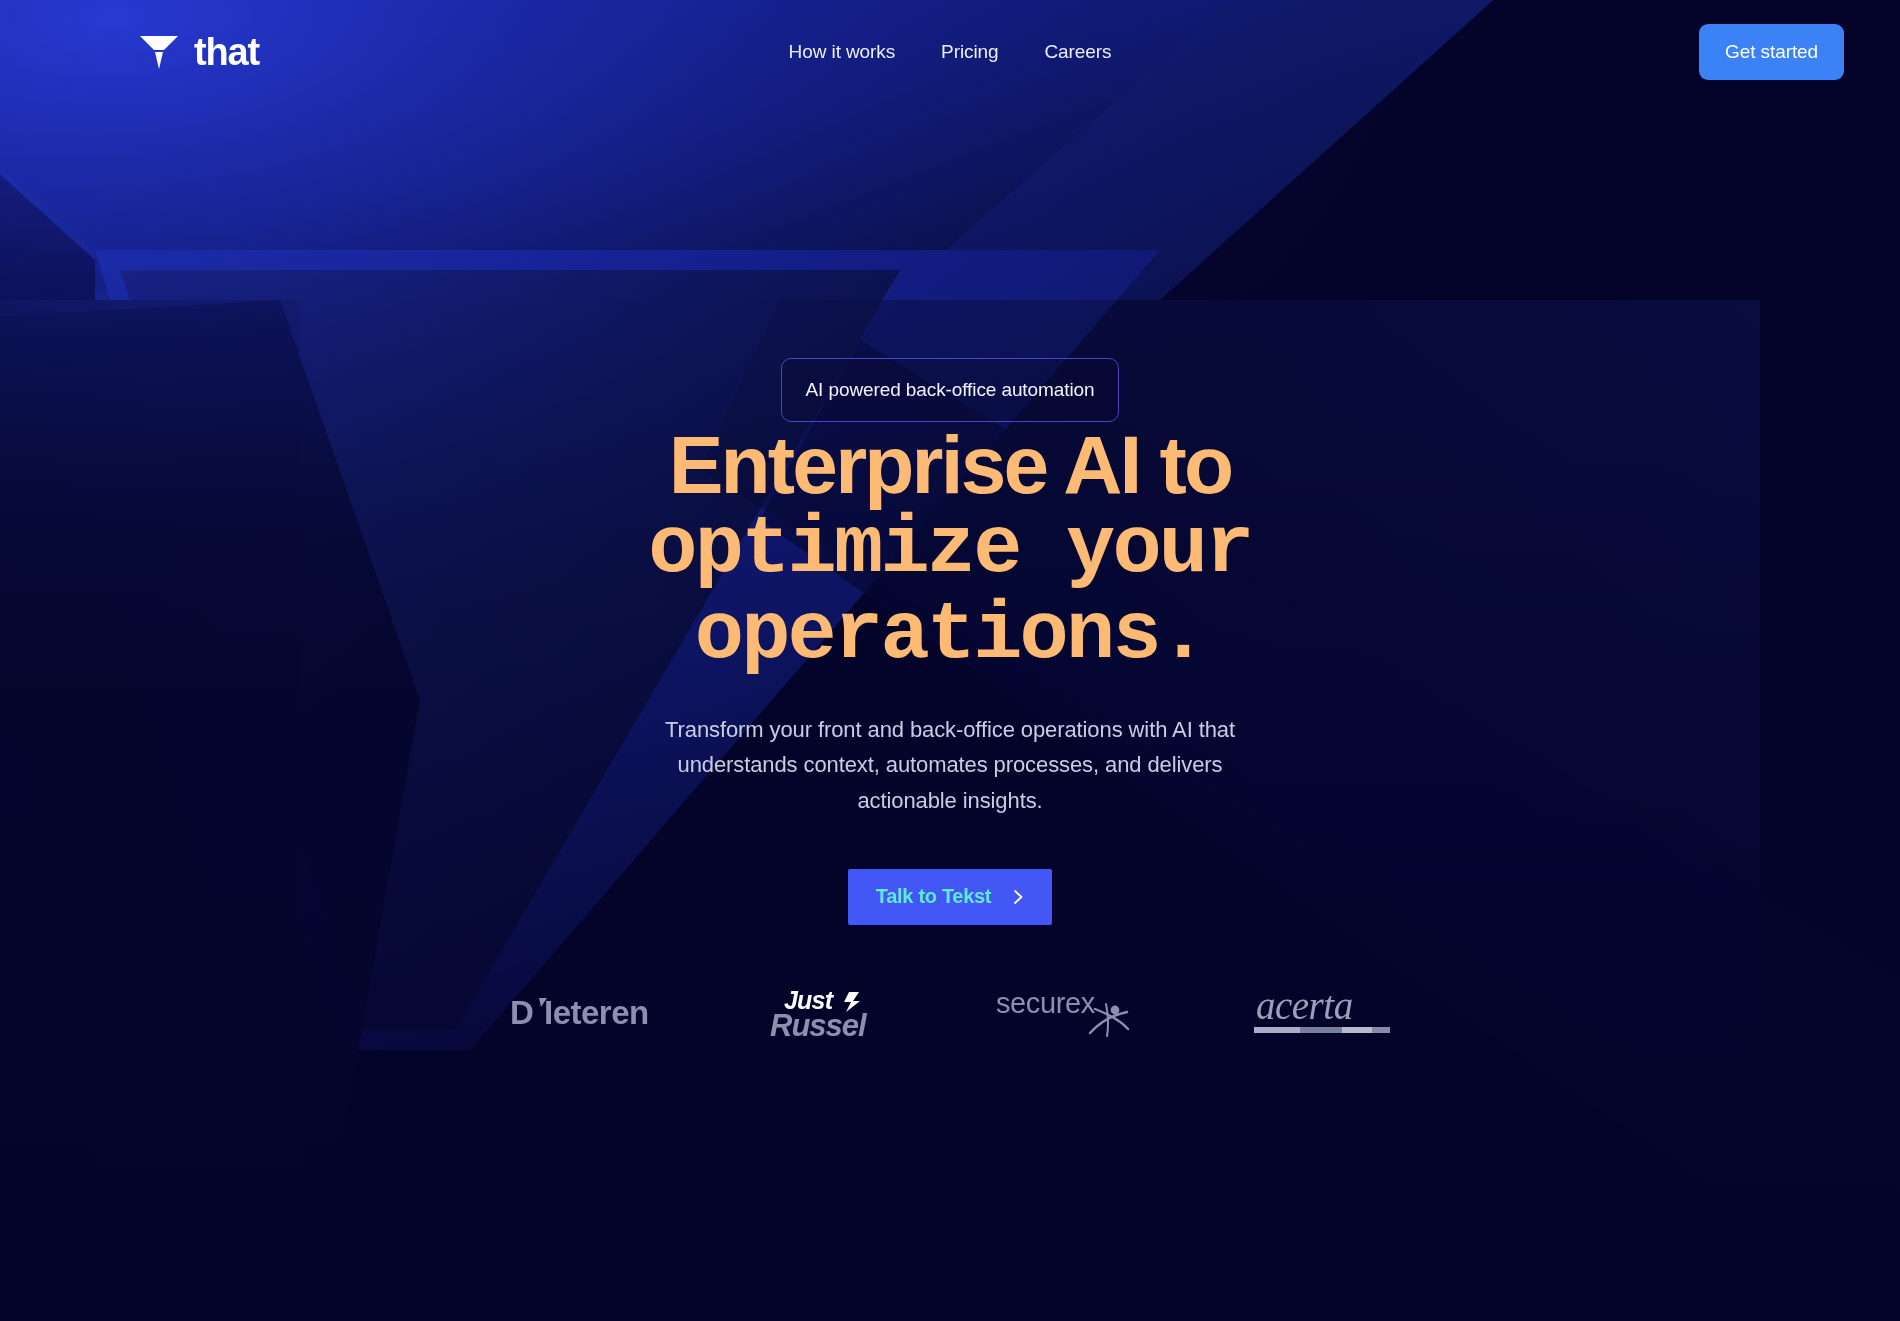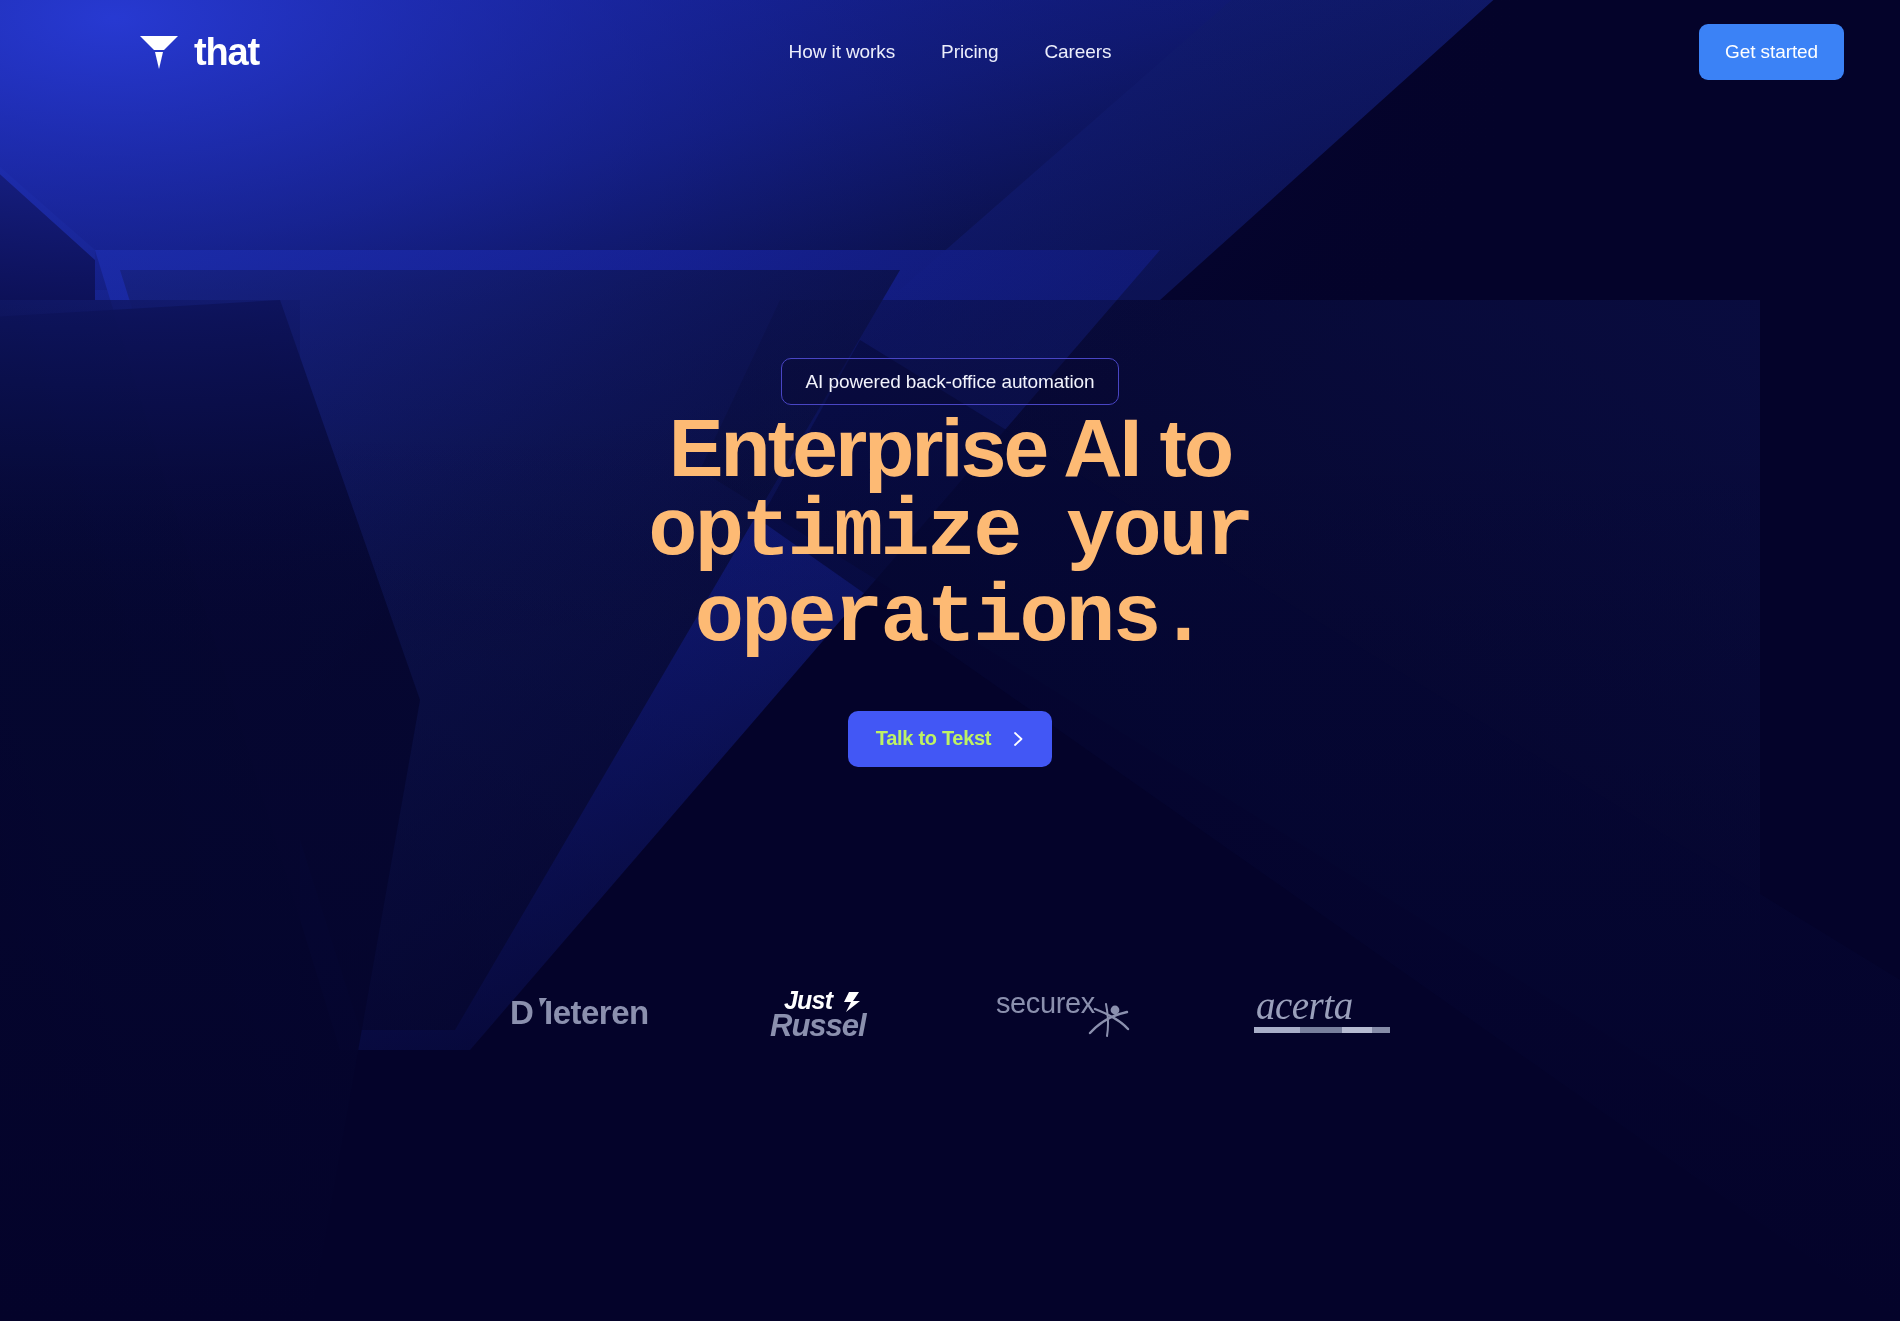--- a/index.html
+++ b/index.html
@@ -72,21 +72,21 @@
   
   .hero {
     position:absolute; top:0; left:0; right:0;
     padding-top:358px;
     display:flex; flex-direction:column; align-items:center;
     z-index:20;
   }
 
   .badge {
     display:inline-flex; align-items:center; justify-content:center;
-    height:47px;
+    height:64px;
     padding:0 24px;
     border:1.5px solid #4945c4;
     border-radius:10px;
     color:#f2f3fc;
     font-size:19px;
     letter-spacing:-0.1px;
     background:rgba(10,10,50,0.35);
     white-space:nowrap;
   }
 
@@ -108,23 +108,23 @@
     font-size:22px;
     line-height:1.62;
     letter-spacing:-0.1px;
     max-width:580px;
   }
 
   .btn-cta {
     margin-top:50px;
     display:inline-flex; align-items:center; gap:22px;
     background:#4257f5;
-    color:#bef264;
+    color:#5eead4;
     border:none;
-    border-radius:10px;
+    border-radius:2px;
     height:56px;
     padding:0 28px;
     font-size:20px;
     font-family:"Liberation Sans", sans-serif;
     font-weight:700;
     letter-spacing:-0.3px;
     cursor:pointer;
     white-space:nowrap;
   }
   .btn-cta .chev { display:inline-block; width:11px; height:14px; }
@@ -236,20 +236,21 @@
   </header>
 
   <section class="hero">
     <div class="badge">AI powered back-office automation</div>
 
     <h1 class="headline">
       <span class="l1">Enterprise AI to</span>
       <span class="l2">optimize your operations.</span>
     </h1>
 
+    <p class="subhead">Transform your front and back-office operations with AI that understands context, automates processes, and delivers actionable insights.</p>
 
     <button class="btn-cta">
       <span>Talk to Tekst</span>
       <svg class="chev" viewBox="0 0 11 14">
         <path d="M2 1 L8.5 7 L2 13" fill="none" stroke="#ffffff" stroke-width="1.8" stroke-linecap="round" stroke-linejoin="round"></path>
       </svg>
     </button>
   </section>
 
   <section class="proof">

